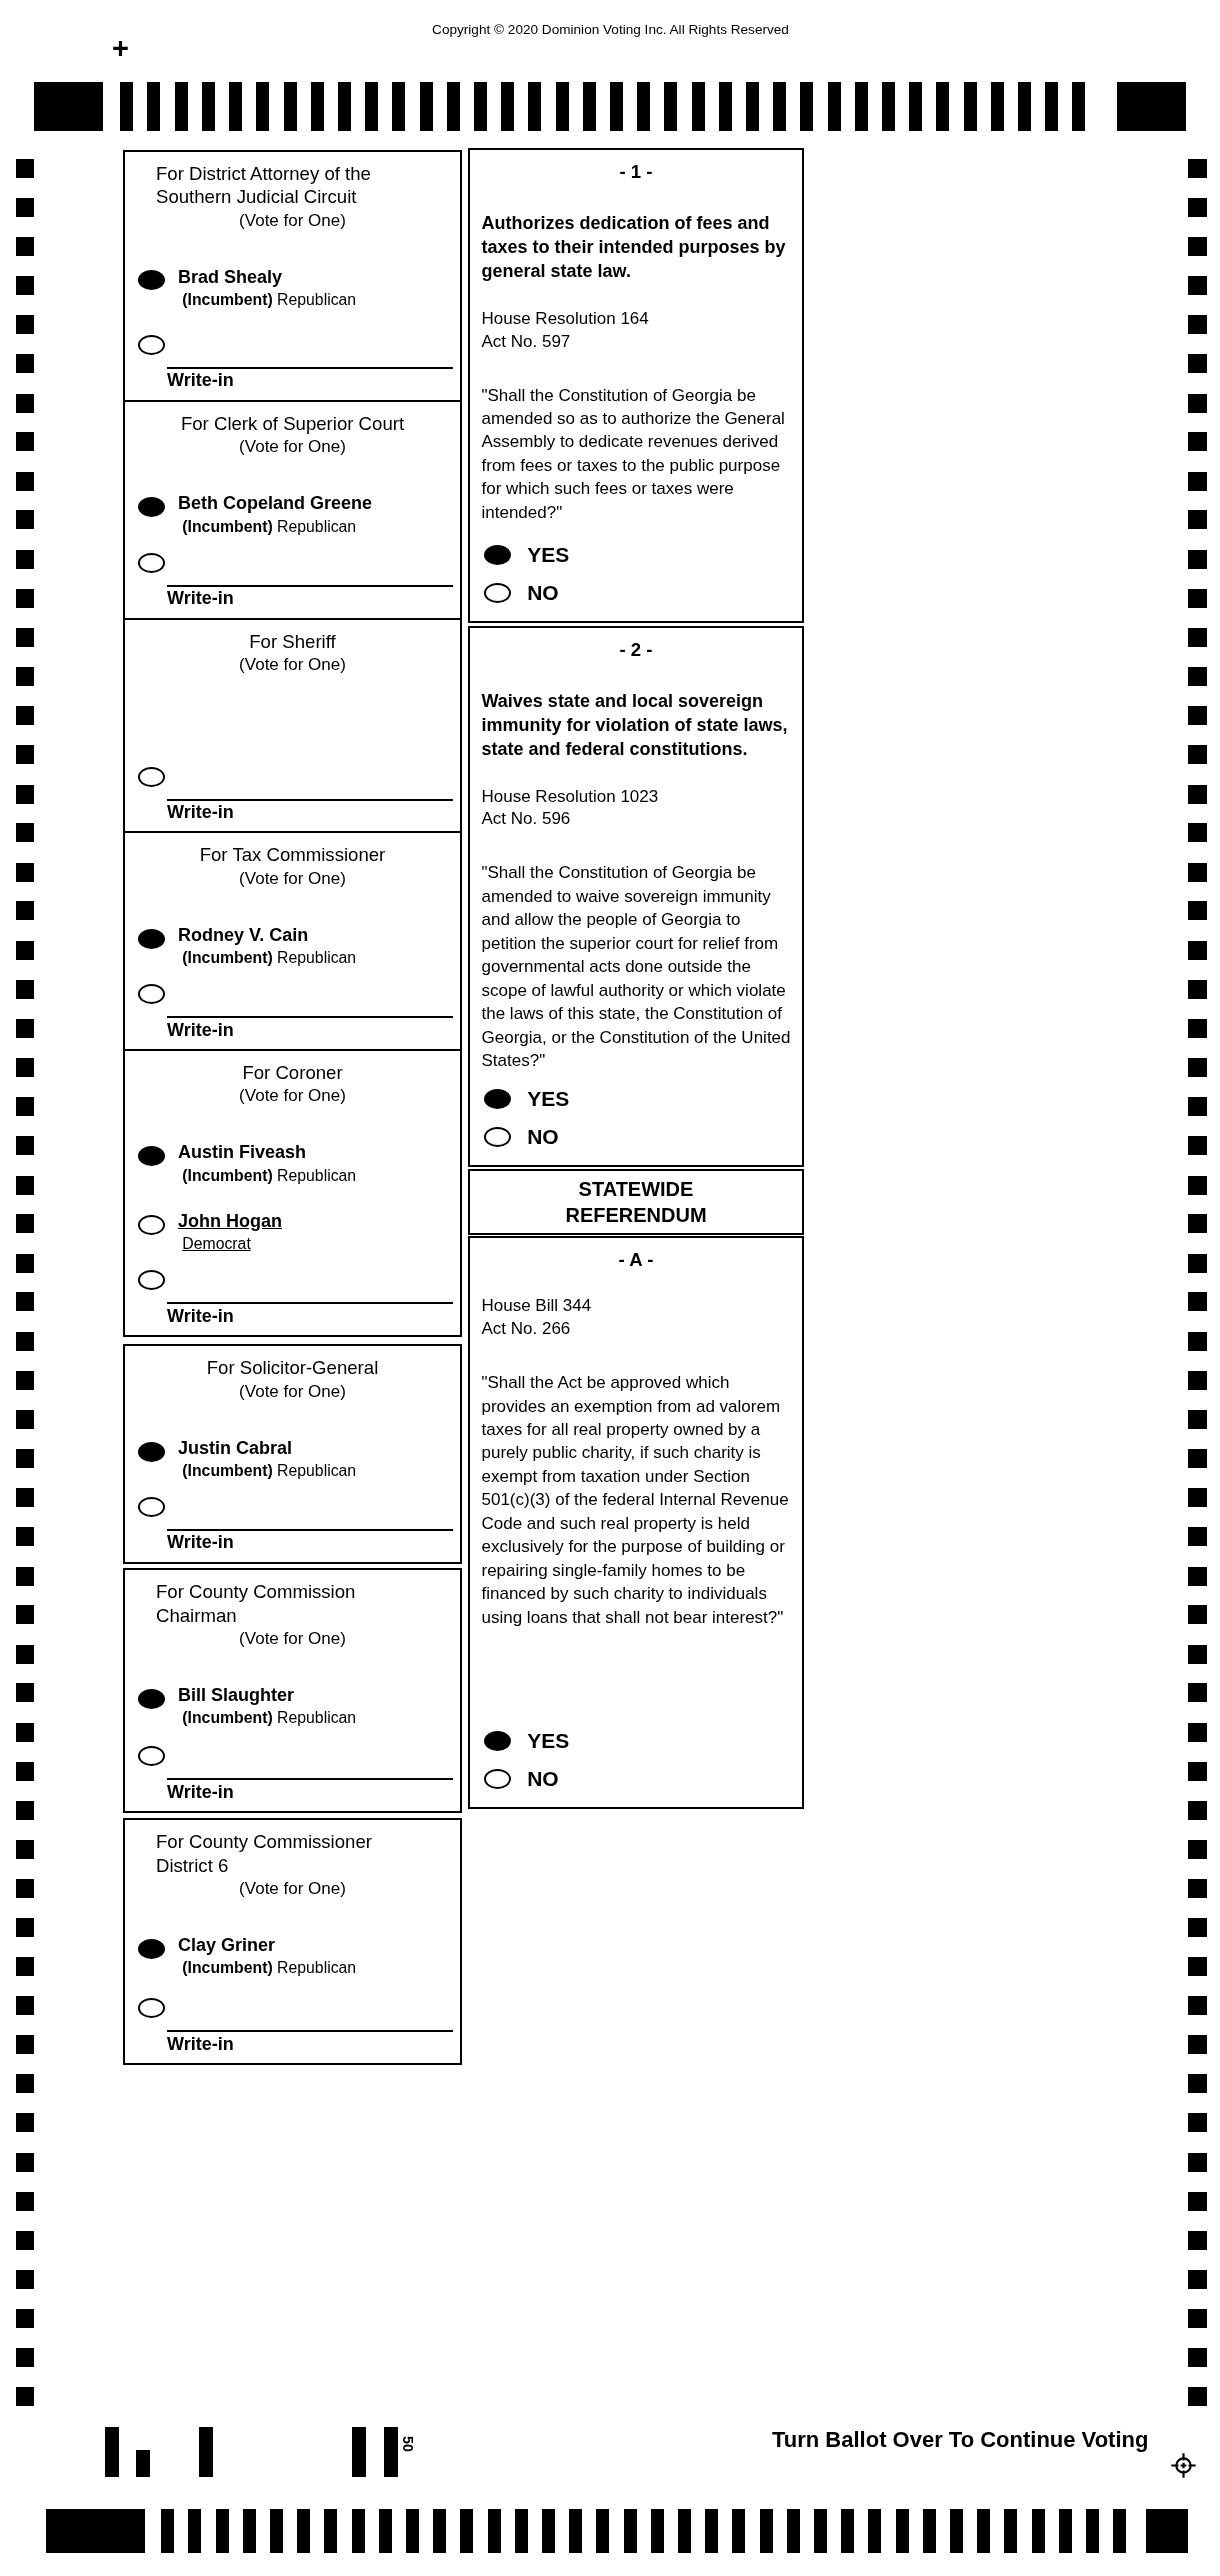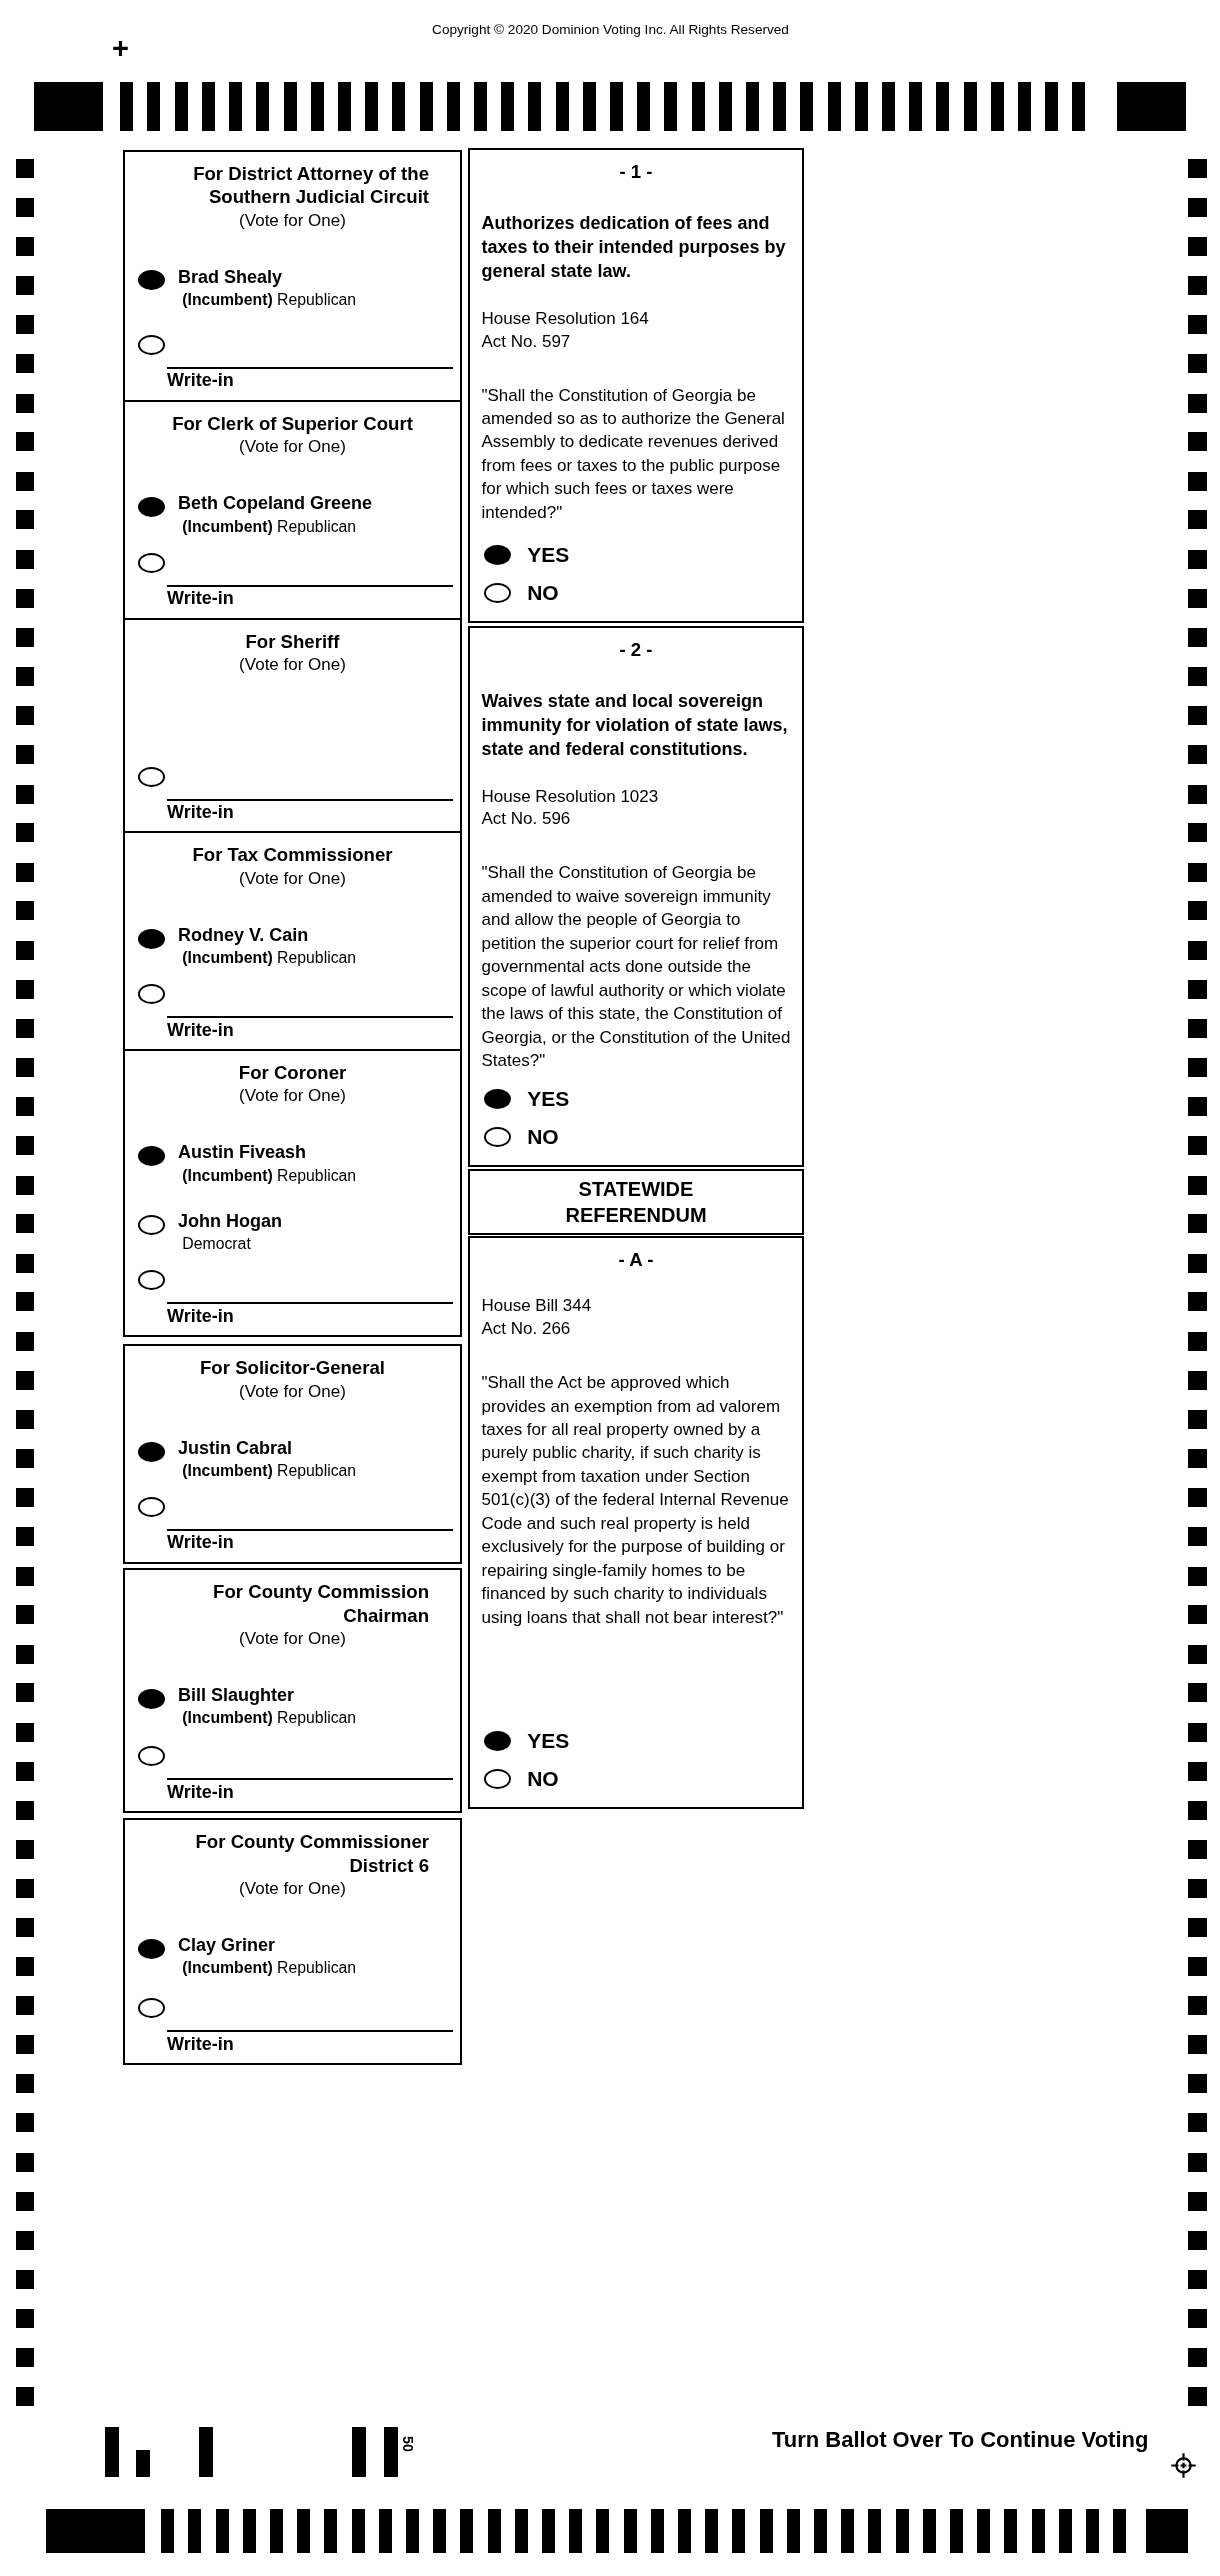--- a/index.html
+++ b/index.html
@@ -18,25 +18,25 @@
   .contest{border:2.1px solid #000;box-sizing:border-box;display:flex;
            flex-direction:column;margin-top:-2.1px;background:#fff;}
   .c0{min-height:252px;margin-top:0;}
   .c1{min-height:212px;}
   .c2{min-height:216px;}
   .c3{min-height:217px;}
   .c4{min-height:286px;}
   .c5{min-height:212px;margin-top:7.2px;}
   .c6{min-height:245px;margin-top:4.3px;}
   .c7{min-height:247px;margin-top:5px;}
-  .c-title{font-weight:bold;font-size:18.6px;text-align:right;
+  .c-title{font-weight:normal;font-size:18.6px;text-align:left;
            margin:10px auto 0;max-width:273px;line-height:1.25;}
   .c-inst{font-size:17px;text-align:center;margin-top:2.1px;}
   .cand{display:flex;align-items:flex-start;margin:37px 0 0 13px;}
-  .cand + .cand{margin-top:27px;}
+  .cand + .cand{margin-top:27px;text-decoration:underline;}
   .cand .oval{margin-top:2.9px;}
   .cand-text{margin-left:13px;}
   .cand-name{font-weight:bold;font-size:18px;display:block;line-height:1.1;}
   .cand-sub{font-size:15.8px;display:block;margin:3.6px 0 0 4.3px;}
   .cand-sub b{font-size:15.8px;}
   .wi-row{margin:auto 0 0 13px;padding-top:17px;}
   .wi-line{border-top:2.1px solid #000;margin:10px 7.2px 0 42px;}
   .wi-label{font-weight:bold;font-size:18px;margin:1.4px 0 8.6px 42px;}
 
   

